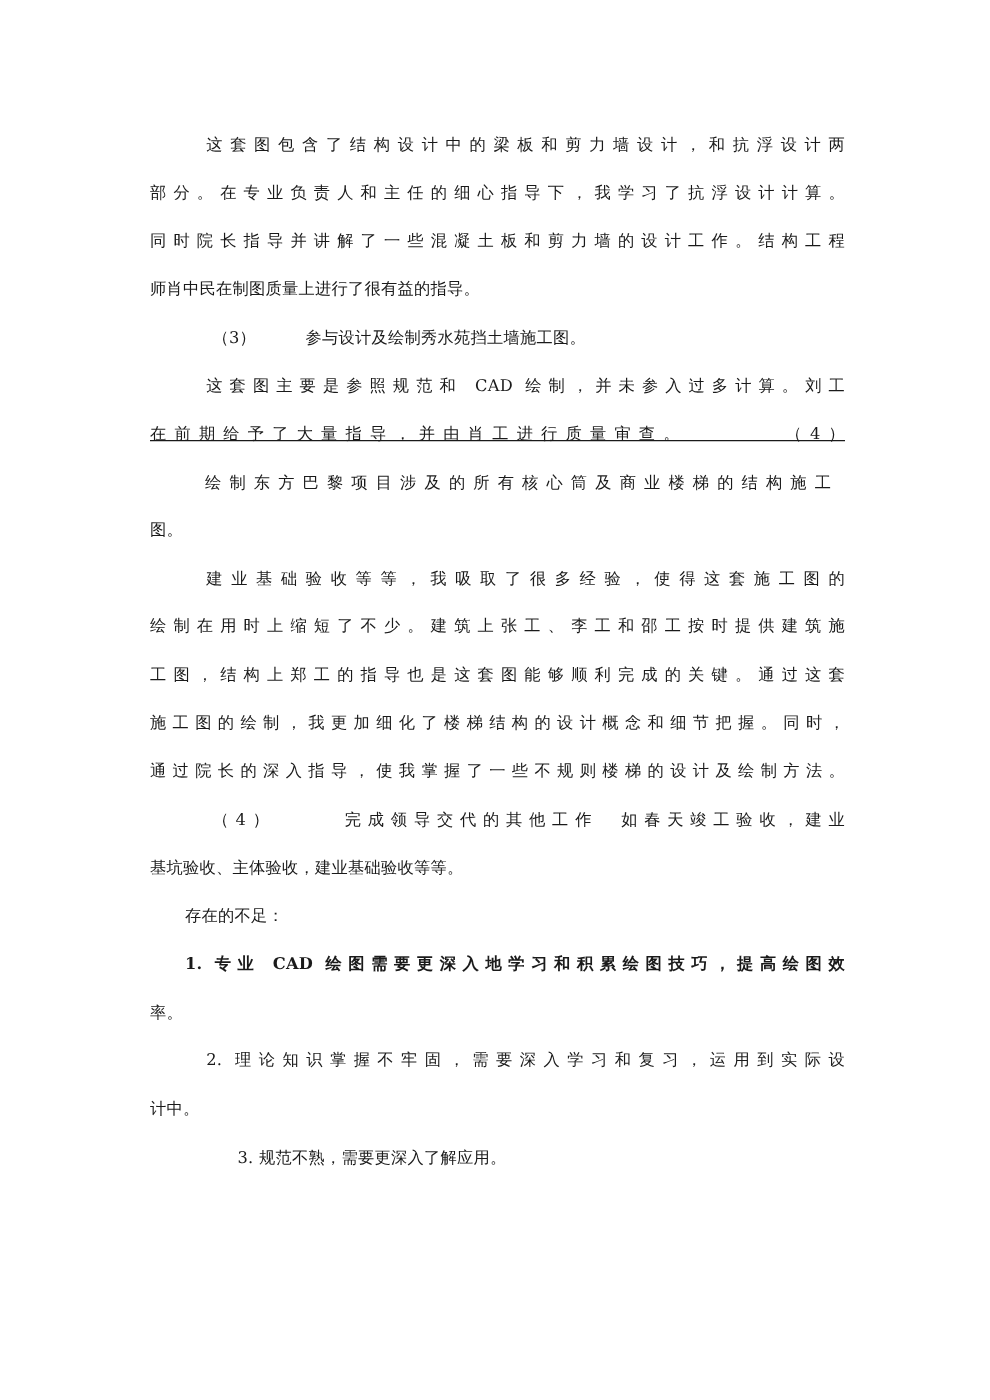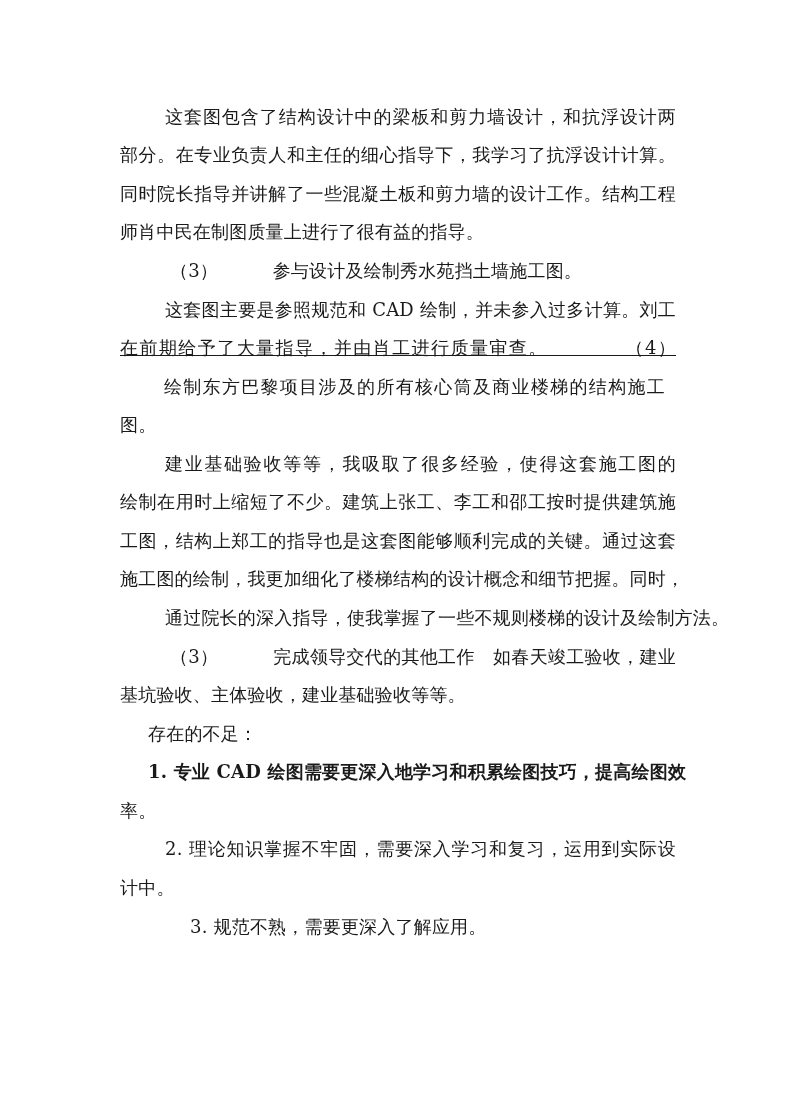--- a/index.html
+++ b/index.html
@@ -19,21 +19,21 @@
       position: absolute;
       left: 120px;
       top: 98px;
       width: 556px;
     }
     .line {
       position: absolute;
       left: 0;
       height: 38px;
       line-height: 38px;
-      font-size: 18px;
+      font-size: 13px;
       white-space: nowrap;
       letter-spacing: 0.2px;
     }
     .justify {
       width: 556px;
       text-align: justify;
       text-align-last: justify;
     }
   </style>
 </head>
@@ -46,22 +46,22 @@
   <div class="line" style="top: 115px; left: 0px;">师肖中民在制图质量上进行了很有益的指导。</div>
   <div class="line" style="top: 154px; left: 50px;">（3）　　　参与设计及绘制秀水苑挡土墙施工图。</div>
   <div class="line justify" style="top: 193px; left: 45px; width: 511px;">这套图主要是参照规范和 CAD 绘制，并未参入过多计算。刘工</div>
   <div class="line justify" style="top: 231px; left: 0px; width: 556px; text-decoration: underline;">在前期给予了大量指导，并由肖工进行质量审查。　　　　（4）</div>
   <div class="line justify" style="top: 270px; left: 44px; width: 501px;">绘制东方巴黎项目涉及的所有核心筒及商业楼梯的结构施工</div>
   <div class="line" style="top: 308px; left: 0px;">图。</div>
   <div class="line justify" style="top: 347px; left: 45px; width: 511px;">建业基础验收等等，我吸取了很多经验，使得这套施工图的</div>
   <div class="line justify" style="top: 385px; left: 0px; width: 556px;">绘制在用时上缩短了不少。建筑上张工、李工和邵工按时提供建筑施</div>
   <div class="line justify" style="top: 424px; left: 0px; width: 556px;">工图，结构上郑工的指导也是这套图能够顺利完成的关键。通过这套</div>
   <div class="line justify" style="top: 462px; left: 0px; width: 556px;">施工图的绘制，我更加细化了楼梯结构的设计概念和细节把握。同时，</div>
-  <div class="line justify" style="top: 501px; left: 0px; width: 556px; margin-left: 45px;">通过院长的深入指导，使我掌握了一些不规则楼梯的设计及绘制方法。</div>
-  <div class="line justify" style="top: 540px; left: 50px; width: 506px;">（3）　　　完成领导交代的其他工作　如春天竣工验收，建业</div>
+  <div class="line justify" style="top: 501px; left: 0px; width: 556px;">通过院长的深入指导，使我掌握了一些不规则楼梯的设计及绘制方法。</div>
+  <div class="line justify" style="top: 540px; left: 50px; width: 506px;">（4）　　　完成领导交代的其他工作　如春天竣工验收，建业</div>
   <div class="line" style="top: 578px; left: 0px;">基坑验收、主体验收，建业基础验收等等。</div>
   <div class="line" style="top: 617px; left: 28px;">存在的不足：</div>
   <div class="line justify" style="top: 655px; left: 28px; width: 528px; font-weight: bold;">1. 专业 CAD 绘图需要更深入地学习和积累绘图技巧，提高绘图效</div>
   <div class="line" style="top: 694px; left: 0px;">率。</div>
   <div class="line justify" style="top: 732px; left: 45px; width: 511px;">2. 理论知识掌握不牢固，需要深入学习和复习，运用到实际设</div>
   <div class="line" style="top: 771px; left: 0px;">计中。</div>
   <div class="line" style="top: 810px; left: 45px; margin-left: 25px;">3. 规范不熟，需要更深入了解应用。</div>
 </div>
 
 </body></html>

